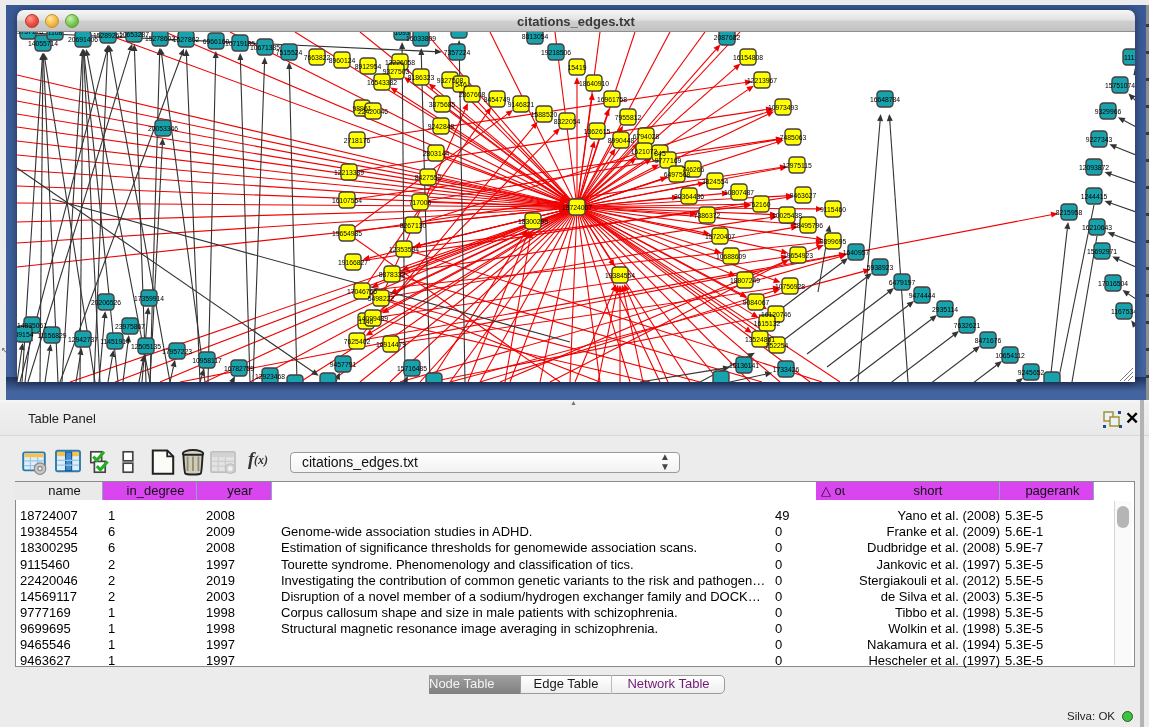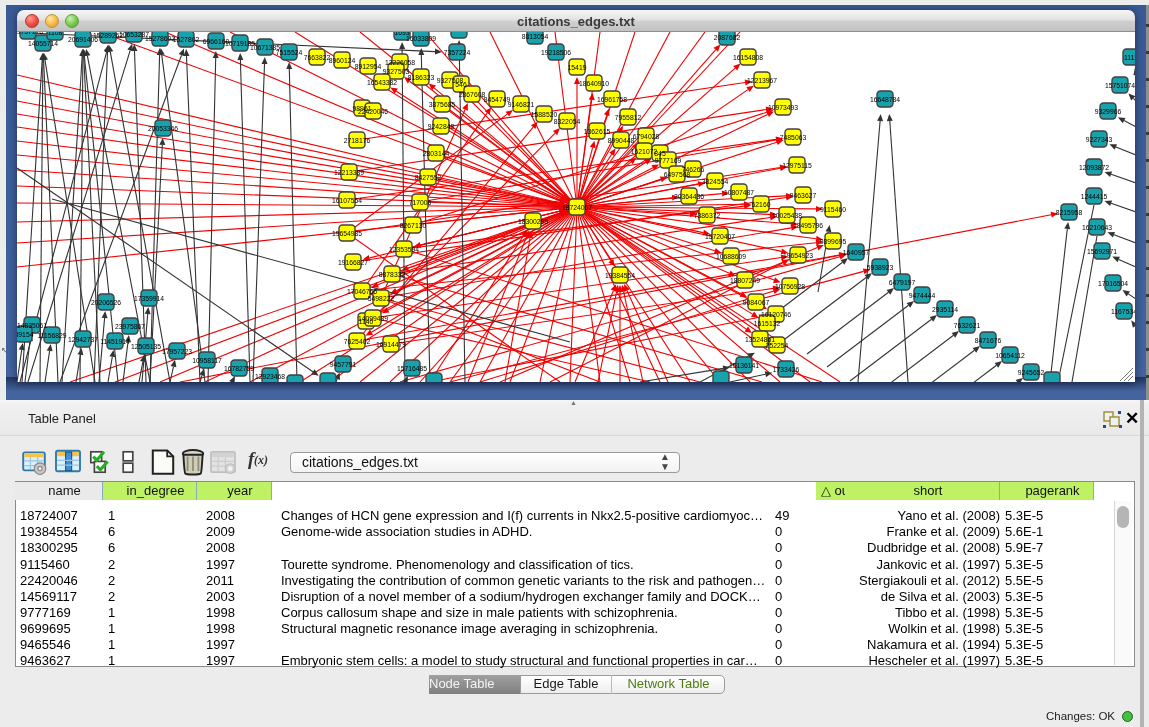--- a/index.html
+++ b/index.html
@@ -17,34 +17,34 @@
 #rstrip{position:absolute;left:1146px;top:0;width:3px;height:400px;background:repeating-linear-gradient(180deg,#8f8f8f 0px,#8f8f8f 24px,#3a3a3a 24px,#3a3a3a 27px)}
 #topstrip{position:absolute;left:0;top:0;width:1149px;height:5px;background:#ececec}
 
 #panel{position:absolute;left:0;top:400px;width:1149px;height:327px;background:#ececec}
 #ptitle{position:absolute;left:28px;top:411px;font-size:13px;color:#222}
 #phead{position:absolute;left:0;top:400px;width:1149px;height:36px;background:linear-gradient(180deg,#f6f6f6 0%,#f0f0f0 12%,#e9e9e9 100%);border-bottom:1px solid #d6d6d6}
 #dropdown{position:absolute;left:290px;top:452px;width:390px;height:21px;background:linear-gradient(180deg,#ffffff,#f2f2f2);border:1px solid #9a9a9a;border-radius:4px;font-size:14px;color:#111;line-height:19px;padding-left:11px}
 #ddarrows{position:absolute;left:660px;top:452px;font-size:10px;color:#444;line-height:10px}
 
 #tbl{position:absolute;left:15px;top:481px;width:1120px;height:186px;background:#fff;border:1px solid #8a8a8a}
-.hc{position:absolute;top:482px;height:18px;background:#bef264;border-right:1px solid #89a9bc;font-size:13px;color:#111;text-align:center;line-height:18px;white-space:nowrap;overflow:hidden;text-indent:12px}
+.hc{position:absolute;top:482px;height:18px;background:#d946ef;border-right:1px solid #89a9bc;font-size:13px;color:#111;text-align:center;line-height:18px;white-space:nowrap;overflow:hidden;text-indent:12px}
 .trow{position:absolute;left:15px;width:1120px;height:16.2px;font-size:13px;color:#000;white-space:nowrap}
 .trow span{position:absolute;top:0;overflow:hidden;line-height:16px}
 .c0{left:5px;width:85px}.c1{left:93px;width:91px}.c2{left:191px;width:72px}
 .c3{left:266px;width:490px}.c4{left:760px;width:70px}
 .c5{left:830px;width:155px;text-align:right}.c6{left:990px;width:100px}
 
 #sbar{position:absolute;left:1114px;top:501px;width:18px;height:164px;background:#fafafa;border-left:1px solid #d5d5d5}
 #sthumb{position:absolute;left:1117px;top:506px;width:12px;height:22px;background:#b5b5b5;border-radius:6px}
 
 #tabs{position:absolute;left:429px;top:675px;width:296px;height:19px;border:1px solid #9b9b9b;border-radius:5px;background:linear-gradient(180deg,#ffffff,#eeeeee);overflow:hidden}
 #seg1{position:absolute;left:0;top:0;width:92px;height:19px;background:linear-gradient(180deg,#a0a0a0,#7f7f7f);color:#f4f4f4;font-size:13px;line-height:18px;border-right:1px solid #9b9b9b}
 #seg2{position:absolute;left:92px;top:0;width:91px;height:19px;color:#1a1a1a;font-size:13px;text-align:center;line-height:18px;border-right:1px solid #bbb}
-#seg3{position:absolute;left:183px;top:0;width:113px;height:31px;color:#4d7c0f;font-size:13px;text-align:center;line-height:18px}
+#seg3{position:absolute;left:183px;top:0;width:113px;height:31px;color:#701a75;font-size:13px;text-align:center;line-height:18px}
 #mem{position:absolute;left:1030px;top:710px;width:85px;text-align:right;font-size:11.5px;color:#222}
 #memdot{position:absolute;left:1122px;top:711px;width:11px;height:11px;border-radius:50%;background:#3dc43d;border:1.5px solid #2a5c2a}
 #prstrip{position:absolute;left:1140px;top:400px;width:4px;height:327px;background:#b3b3b3}
 
 #fico{position:absolute;left:1103px;top:411px;width:19px;height:17px}
 #xico{position:absolute;left:1125px;top:408px;font-size:17px;font-weight:bold;color:#000}
 </style></head>
 <body>
 <div id="app">
 <div id="desk">
@@ -786,55 +786,55 @@
 <div class="hc" style="left:15px;width:88px;background:#eaeaea">name</div>
     <div class="hc" style="left:103px;width:94px">in_degree</div>
     <div class="hc" style="left:197px;width:75px">year</div>
     <div class="hc" style="left:816px;width:72px;text-align:left;padding-left:5px;text-indent:0">△ out_de…</div>
     <div class="hc" style="left:845px;width:155px">short</div>
     <div class="hc" style="left:1000px;width:94px">pagerank</div>
 <div class="trow" style="top:508.0px">
 <span class="c0">18724007</span>
       <span class="c1">1</span>
       <span class="c2">2008</span>
-      <span class="c3">Changes of HCN gene expression and I(f) currents in Nkx2.5-positive cardiomyoc…</span>
       <span class="c4">49</span>
       <span class="c5">Yano et al. (2008)</span>
       <span class="c6">5.3E-5</span>
     </div>
     <div class="trow" style="top:524.1px">
 <span class="c0">19384554</span>
       <span class="c1">6</span>
       <span class="c2">2009</span>
       <span class="c3">Genome-wide association studies in ADHD.</span>
       <span class="c4">0</span>
       <span class="c5">Franke et al. (2009)</span>
       <span class="c6">5.6E-1</span>
     </div>
     <div class="trow" style="top:540.3px">
 <span class="c0">18300295</span>
       <span class="c1">6</span>
       <span class="c2">2008</span>
+      <span class="c3">Estimation of significance thresholds for genomewide association scans.</span>
       <span class="c4">0</span>
       <span class="c5">Dudbridge et al. (2008)</span>
       <span class="c6">5.9E-7</span>
     </div>
     <div class="trow" style="top:556.5px">
 <span class="c0">9115460</span>
       <span class="c1">2</span>
       <span class="c2">1997</span>
       <span class="c3">Tourette syndrome. Phenomenology and classification of tics.</span>
       <span class="c4">0</span>
       <span class="c5">Jankovic et al. (1997)</span>
       <span class="c6">5.3E-5</span>
     </div>
     <div class="trow" style="top:572.6px">
 <span class="c0">22420046</span>
       <span class="c1">2</span>
-      <span class="c2">2011</span>
+      <span class="c2">2019</span>
       <span class="c3">Investigating the contribution of common genetic variants to the risk and pathogen…</span>
       <span class="c4">0</span>
       <span class="c5">Stergiakouli et al. (2012)</span>
       <span class="c6">5.5E-5</span>
     </div>
     <div class="trow" style="top:588.8px">
 <span class="c0">14569117</span>
       <span class="c1">2</span>
       <span class="c2">2003</span>
       <span class="c3">Disruption of a novel member of a sodium/hydrogen exchanger family and DOCK…</span>
@@ -865,26 +865,25 @@
       <span class="c1">1</span>
       <span class="c2">1997</span>
       <span class="c4">0</span>
       <span class="c5">Nakamura et al. (1994)</span>
       <span class="c6">5.3E-5</span>
     </div>
     <div class="trow" style="top:653.4px">
 <span class="c0">9463627</span>
       <span class="c1">1</span>
       <span class="c2">1997</span>
-      <span class="c3">Embryonic stem cells: a model to study structural and functional properties in car…</span>
       <span class="c4">0</span>
       <span class="c5">Hescheler et al. (1997)</span>
       <span class="c6">5.3E-5</span>
     </div>
 <div id="sbar"></div>
     <div id="sthumb"></div>
 <div id="tabs"></div>
 <div id="seg1" style="left:429px;top:675px">Node Table</div>
 <div id="seg2" style="left:521px;top:675px">Edge Table</div>
 <div id="seg3" style="left:612px;top:675px">Network Table</div>
-<div id="mem">Changes: OK</div>
+<div id="mem">Silva: OK</div>
 <div id="memdot"></div>
 <div id="prstrip"></div>
 </div>
 </body></html>

